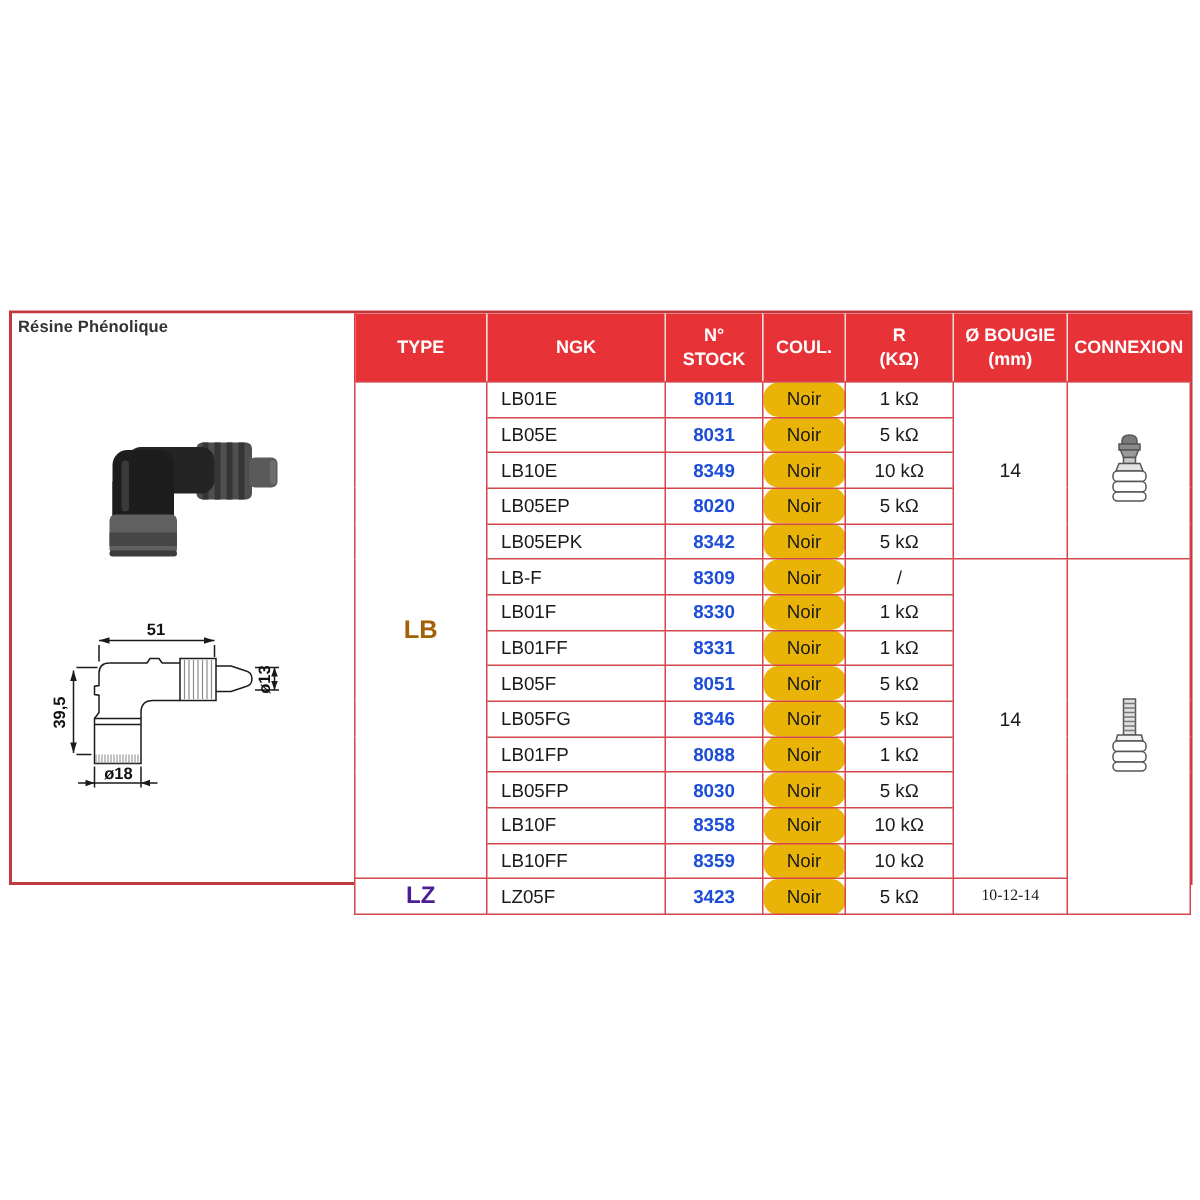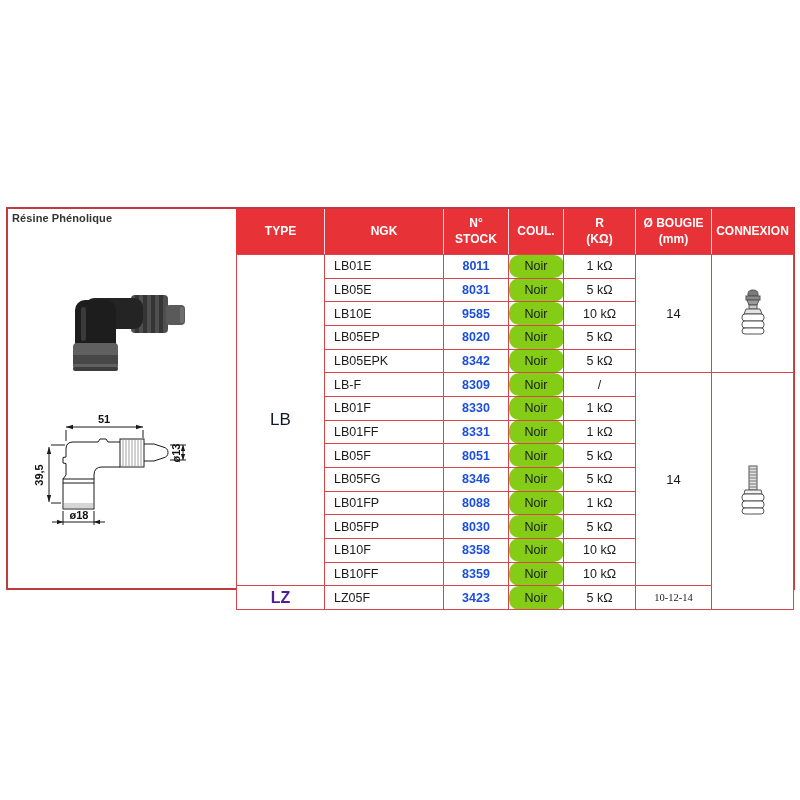--- a/index.html
+++ b/index.html
@@ -34,22 +34,22 @@
     padding:0;
   }
   th:first-child{border-left-color:#e73238;}
   th:last-child{border-right-color:#e73238;}
   td{
     border:1px solid #d4464b;font-size:12.5px;color:#1a1a1a;
     text-align:center;vertical-align:middle;padding:0;background:#fff;
   }
   td.c-ngk{text-align:left;padding-left:9px;}
   td.c-stock{font-weight:bold;color:#1d4ed8;}
-  td.c-coul{background:#84cc16;border-radius:10px;}
-  td.c-type{font-weight:normal;font-size:17px;color:#0f172a;}
+  td.c-coul{background:#eab308;border-radius:10px;}
+  td.c-type{font-weight:bold;font-size:17px;color:#a16207;}
   td.c-type-lz{font-weight:bold;font-size:16px;color:#4c1d95;}
   td.c-bougie{font-size:13px;}
   td.c-bougie-small{font-size:10.5px;font-family:Liberation Serif, serif;}
   .dim-label{font-size:11px;font-weight:bold;fill:#111;}
 </style>
 </head>
 <body>
 
 <div class="sheet">
   <div class="block">
@@ -174,21 +174,21 @@
           </td>
         </tr>
         <tr>
           <td class="c-ngk">LB05E</td>
           <td class="c-stock">8031</td>
           <td class="c-coul">Noir</td>
           <td class="c-r">5 kΩ</td>
         </tr>
         <tr>
           <td class="c-ngk">LB10E</td>
-          <td class="c-stock">9585</td>
+          <td class="c-stock">8349</td>
           <td class="c-coul">Noir</td>
           <td class="c-r">10 kΩ</td>
         </tr>
         <tr>
           <td class="c-ngk">LB05EP</td>
           <td class="c-stock">8020</td>
           <td class="c-coul">Noir</td>
           <td class="c-r">5 kΩ</td>
         </tr>
         <tr>

